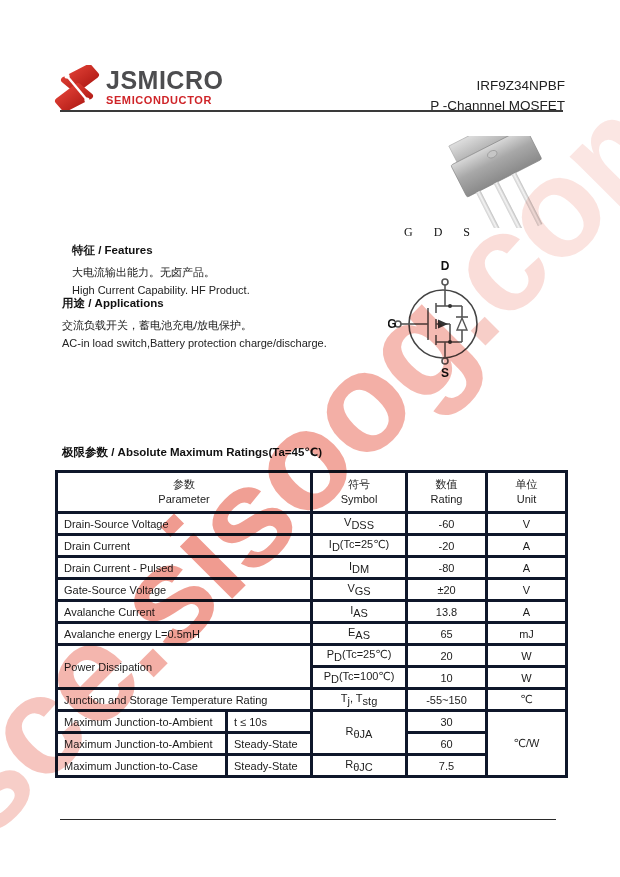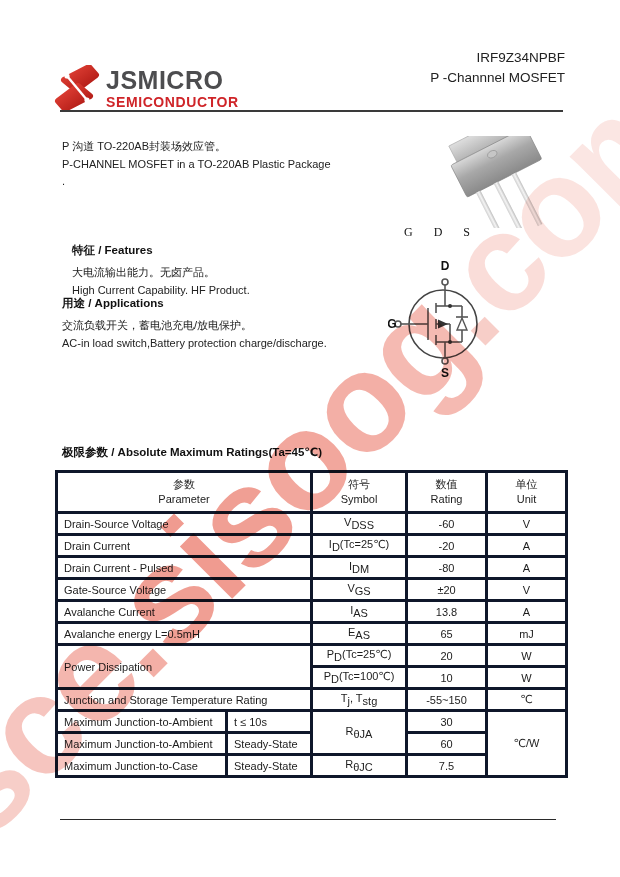--- a/index.html
+++ b/index.html
@@ -9,22 +9,22 @@
     font-family:"Liberation Sans","DejaVu Sans",sans-serif;
     color:#1c1c1c;
   }
   .abs{position:absolute;}
 
   
   .logo-wrap{left:54px;top:65px;display:flex;align-items:flex-start;}
   .logo-mark{width:46px;height:46px;}
   .brand-block{margin-left:6px;padding-top:3px;line-height:1;}
   .brand-name{font-size:25px;font-weight:bold;color:#4d4d4f;letter-spacing:.5px;}
-  .brand-sub{font-size:14px;font-weight:bold;color:#cf2428;letter-spacing:.6px;margin-top:2px;}
-  .head-right{right:55px;top:48px;text-align:right;line-height:1.45;}
+  .brand-sub{font-size:11px;font-weight:bold;color:#cf2428;letter-spacing:.6px;margin-top:2px;}
+  .head-right{right:55px;top:76px;text-align:right;line-height:1.45;}
   .part-number{font-size:13.5px;color:#222;}
   .part-subtitle{font-size:13.5px;color:#222;}
   .header-rule{left:60px;right:57px;top:110px;border-top:2px solid #3a3a3a;height:0;}
 
   
   .sec-title{font-size:11.5px;font-weight:bold;color:#111;}
   .sec-line{font-size:11px;color:#222;line-height:17.5px;}
   .sec-desc{left:62px;top:132px;width:330px;}
   .sec-feat{left:72px;top:208px;width:330px;margin-top:35px;}
   .sec-app {left:62px;top:296px;width:340px;}
@@ -86,25 +86,20 @@
   </div>
 </div>
 
 <div class="abs head-right">
   <div class="part-number">IRF9Z34NPBF</div>
   <div class="part-subtitle">P -Channnel MOSFET</div>
 </div>
 <div class="abs header-rule"></div>
 
 <div class="abs sec-desc">
-  <div class="sec-body">
-    <div class="sec-line">P 沟道 TO-220AB封装场效应管。</div>
-    <div class="sec-line">P-CHANNEL MOSFET in a TO-220AB Plastic Package</div>
-    <div class="sec-line">.</div>
-  </div>
 </div>
 
 <div class="abs sec-feat">
   <div class="sec-title">特征  /  Features</div>
   <div class="sec-body">
     <div class="sec-line">大电流输出能力。无卤产品。</div>
     <div class="sec-line">High Current Capability. HF Product.</div>
   </div>
 </div>
 

